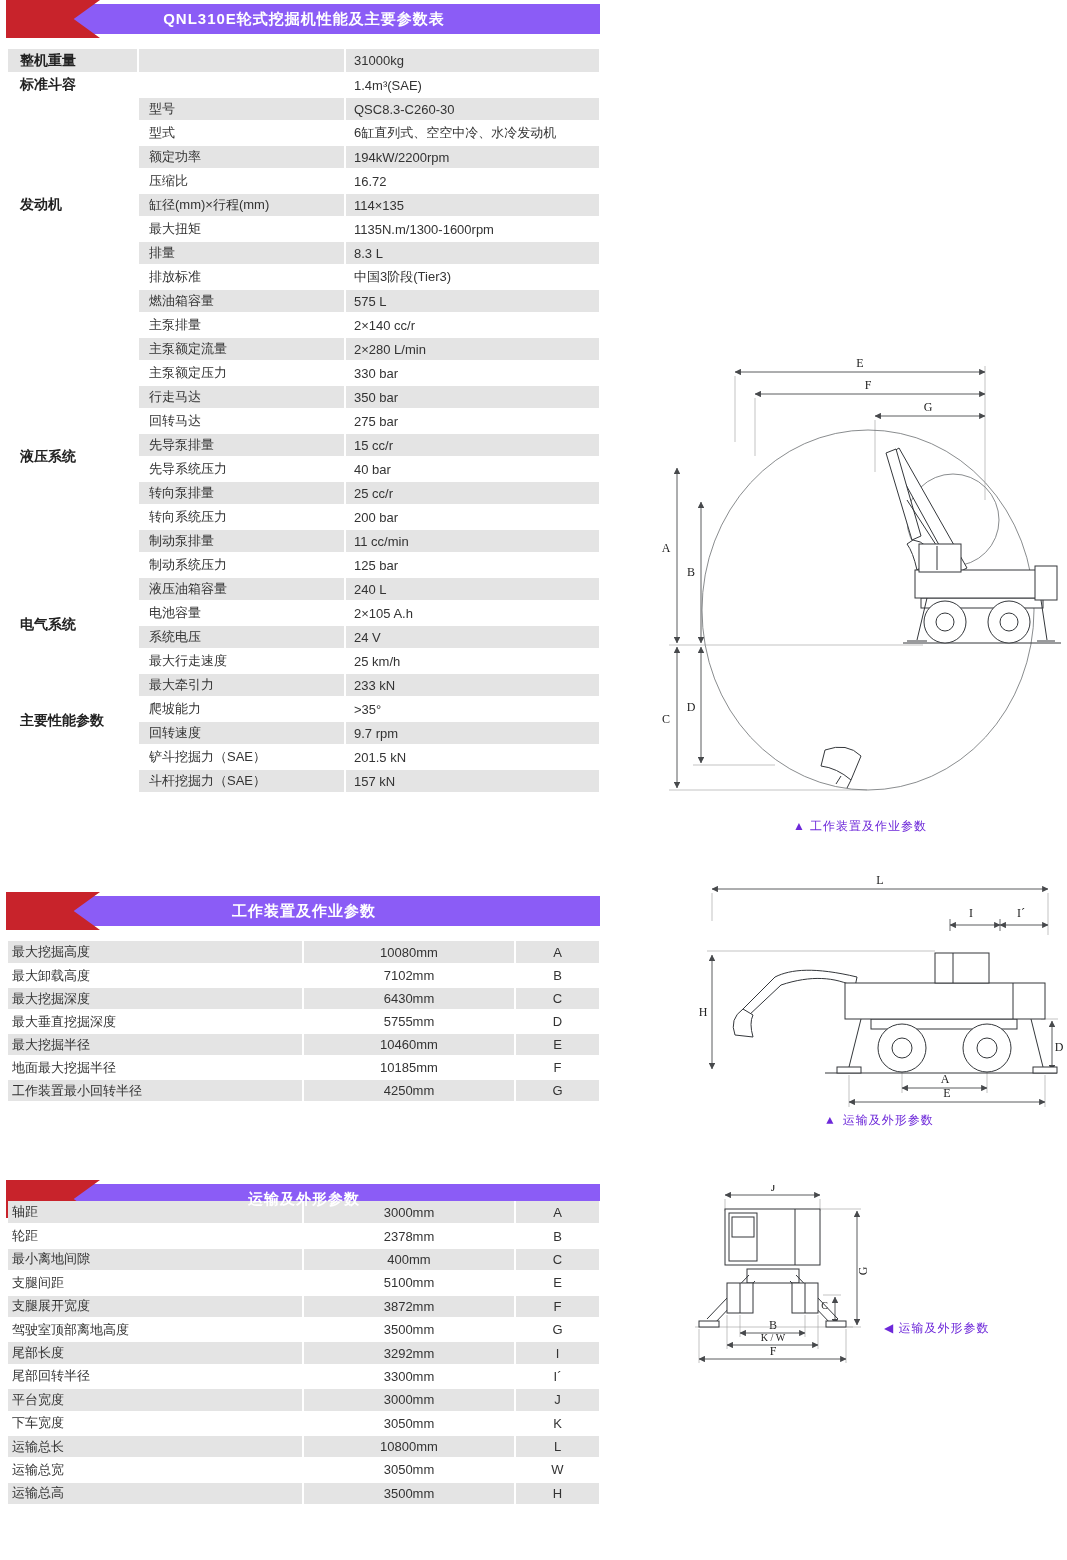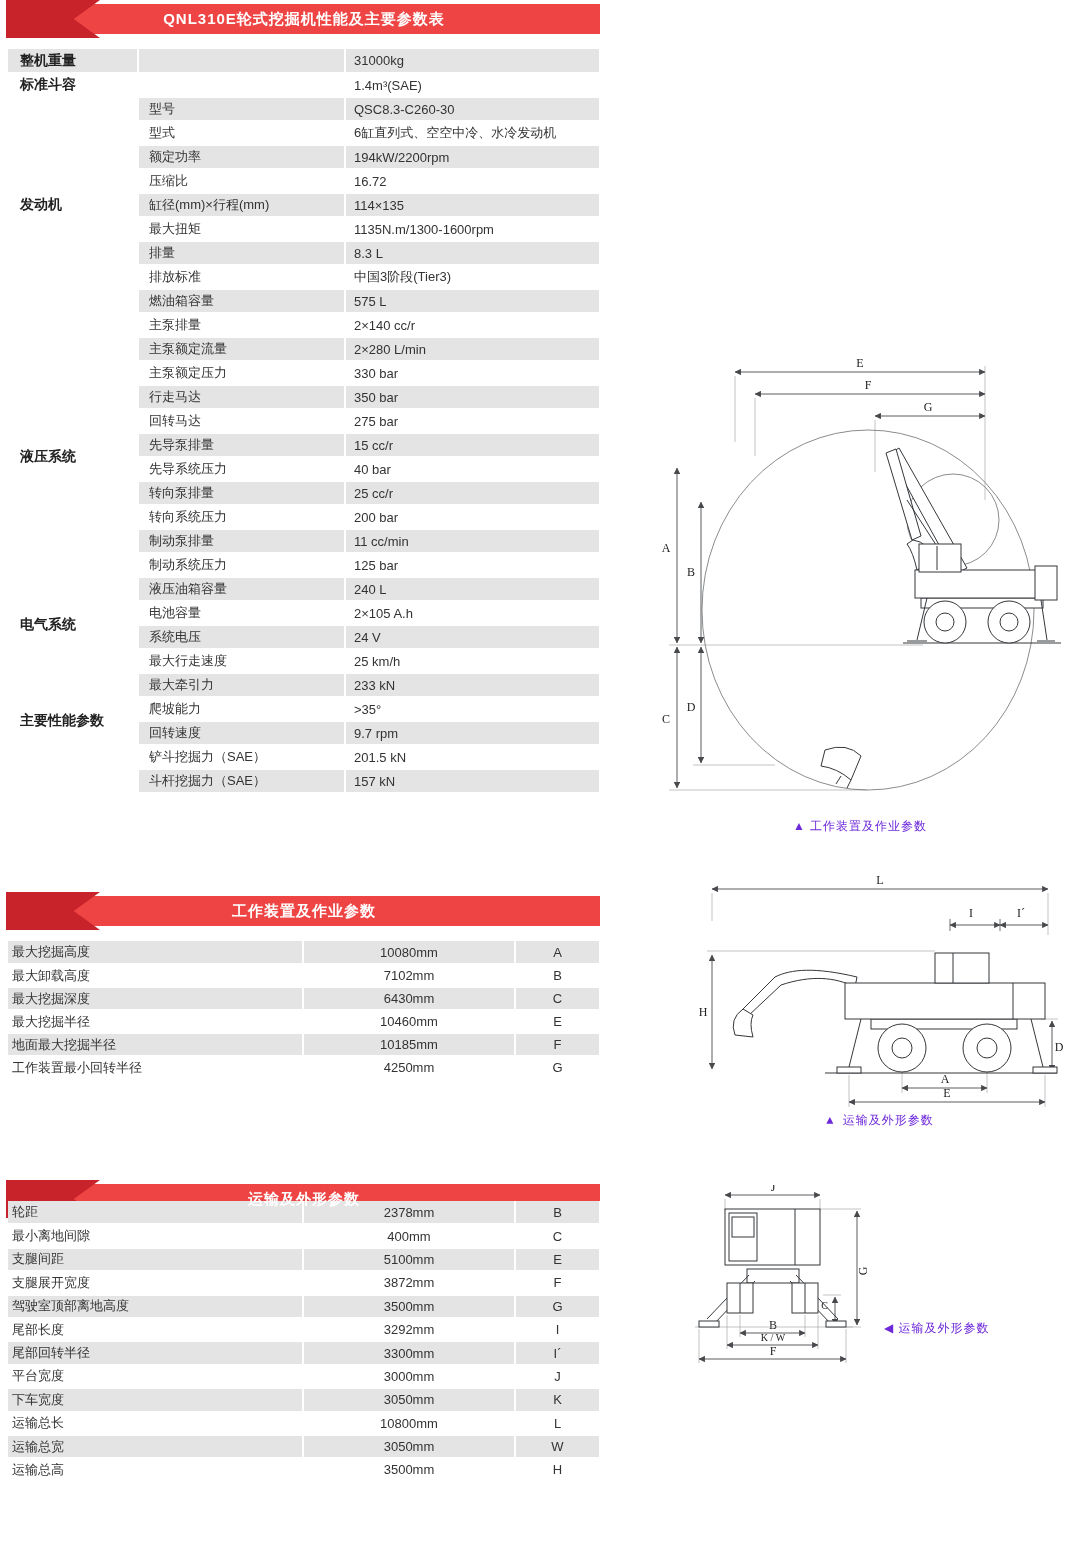--- a/index.html
+++ b/index.html
@@ -1,20 +1,20 @@
 <!DOCTYPE html>
 <html><head>
 <meta charset="utf-8">
 <style>
   * { margin:0; padding:0; box-sizing:border-box; }
   body { font-family:"Liberation Sans","DejaVu Sans",sans-serif; background:#fff; }
   #page { position:relative; width:1067px; height:1560px; background:#fff; overflow:hidden; }
 
   
-  .secbar { position:absolute; left:8px; width:592px; height:30px; background:#ef4444;
+  .secbar { position:absolute; left:8px; width:592px; height:30px; background:#8b5cf6;
             display:flex; align-items:center; justify-content:center; }
   .secbar .ribbon { position:absolute; left:-2px; top:-4px; width:94px; height:38px;
             background:#C8232B; clip-path:polygon(0 0,100% 0,72% 50%,100% 100%,0 100%); }
   .secbar .title { color:#fff; font-size:15px; font-weight:bold; letter-spacing:1px; z-index:1; }
 
   
   table { border-collapse:collapse; table-layout:fixed; }
   td { vertical-align:middle; background:#fff; }
 
   #spec-table { position:absolute; left:8px; top:49px; width:592px; }
@@ -223,20 +223,25 @@
           <td class="name">最大卸载高度</td>
           <td class="pval">7102mm</td>
           <td class="code">B</td>
         </tr>
         <tr>
           <td class="name">最大挖掘深度</td>
           <td class="pval">6430mm</td>
           <td class="code">C</td>
         </tr>
         <tr>
+          <td class="name">最大垂直挖掘深度</td>
+          <td class="pval">5755mm</td>
+          <td class="code">D</td>
+        </tr>
+        <tr>
           <td class="name">最大挖掘半径</td>
           <td class="pval">10460mm</td>
           <td class="code">E</td>
         </tr>
         <tr>
           <td class="name">地面最大挖掘半径</td>
           <td class="pval">10185mm</td>
           <td class="code">F</td>
         </tr>
         <tr>
@@ -251,20 +256,25 @@
     <div class="ribbon"></div>
     <span class="title">运输及外形参数</span>
   </div>
   <table id="trans-table" class="param-table">
     <colgroup>
         <col style="width:295px">
         <col style="width:212px">
         <col style="width:85px">
       </colgroup>
     <tbody>
+        <tr>
+          <td class="name">轴距</td>
+          <td class="pval">3000mm</td>
+          <td class="code">A</td>
+        </tr>
         <tr>
           <td class="name">轮距</td>
           <td class="pval">2378mm</td>
           <td class="code">B</td>
         </tr>
         <tr>
           <td class="name">最小离地间隙</td>
           <td class="pval">400mm</td>
           <td class="code">C</td>
         </tr>

